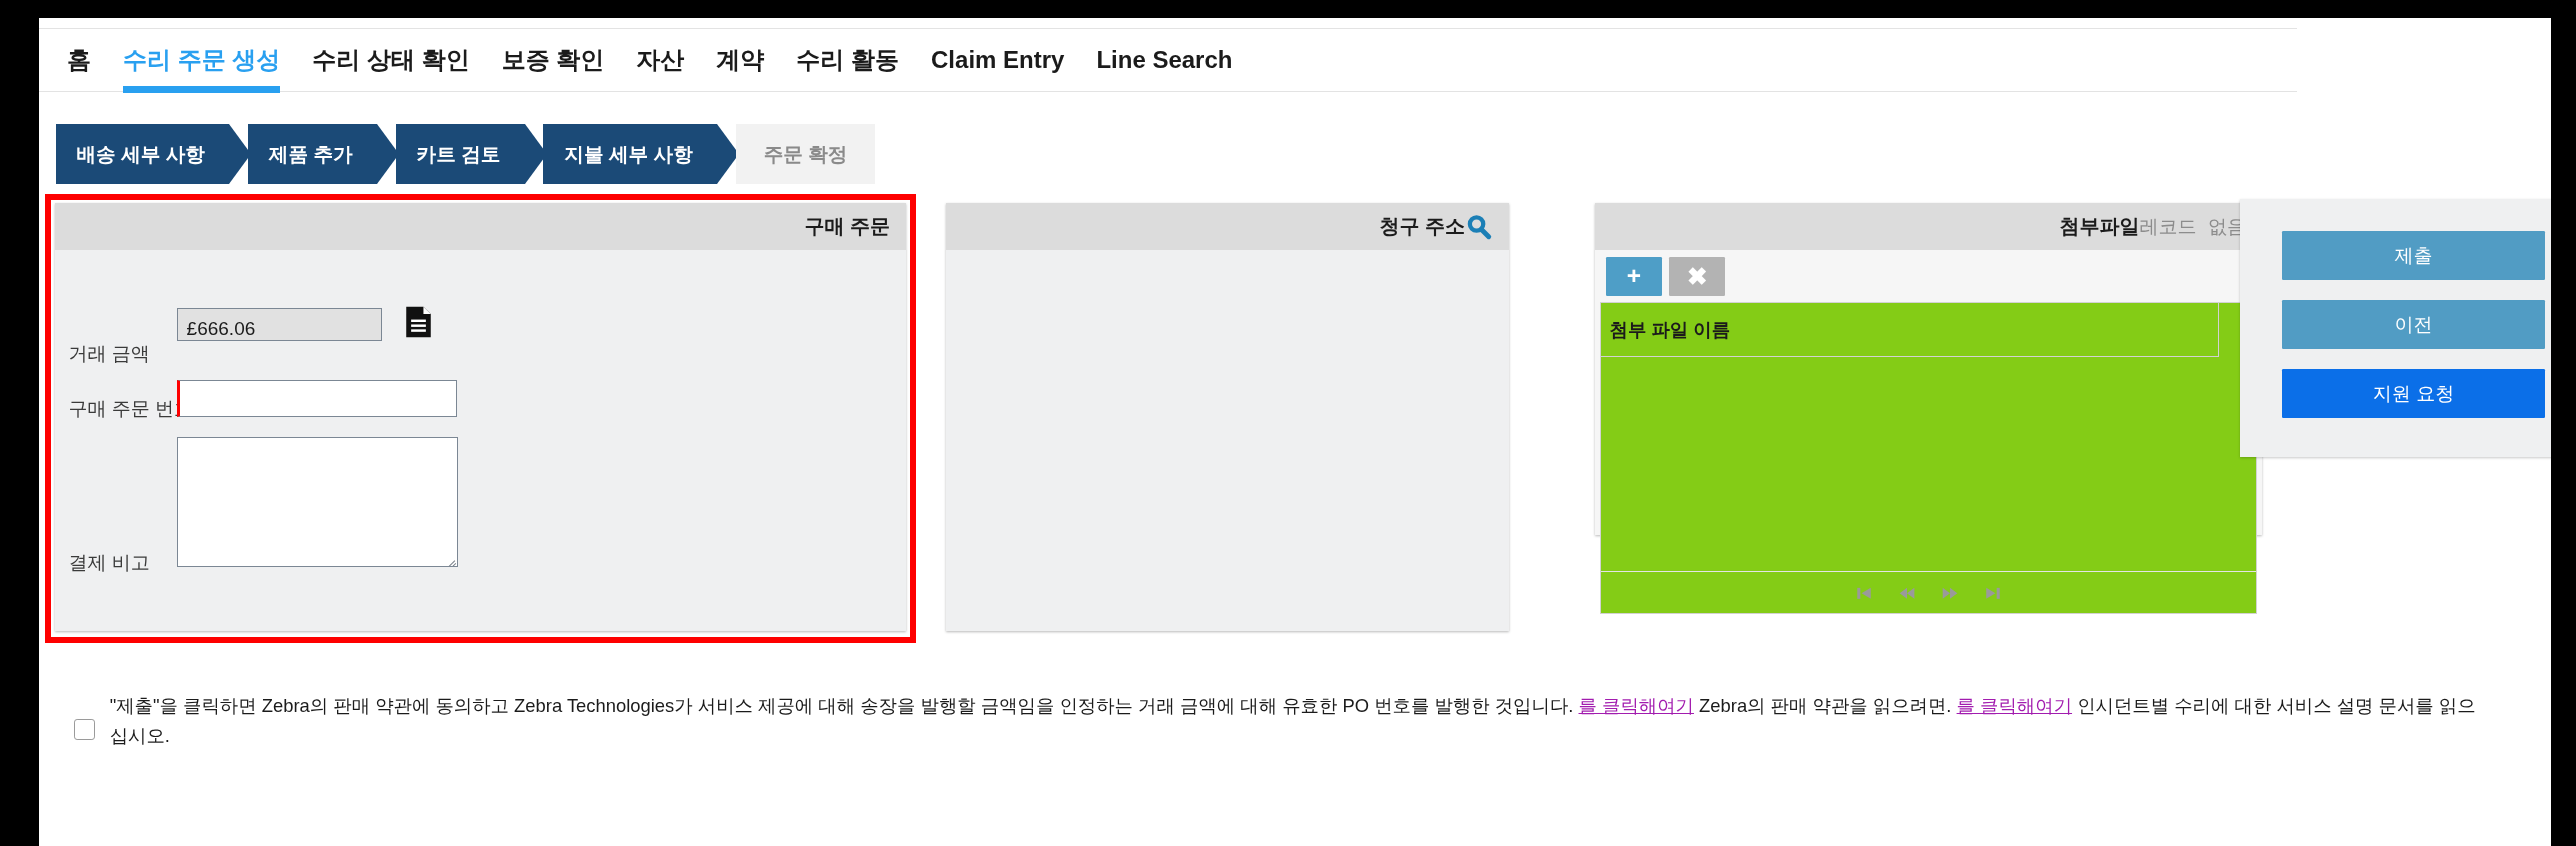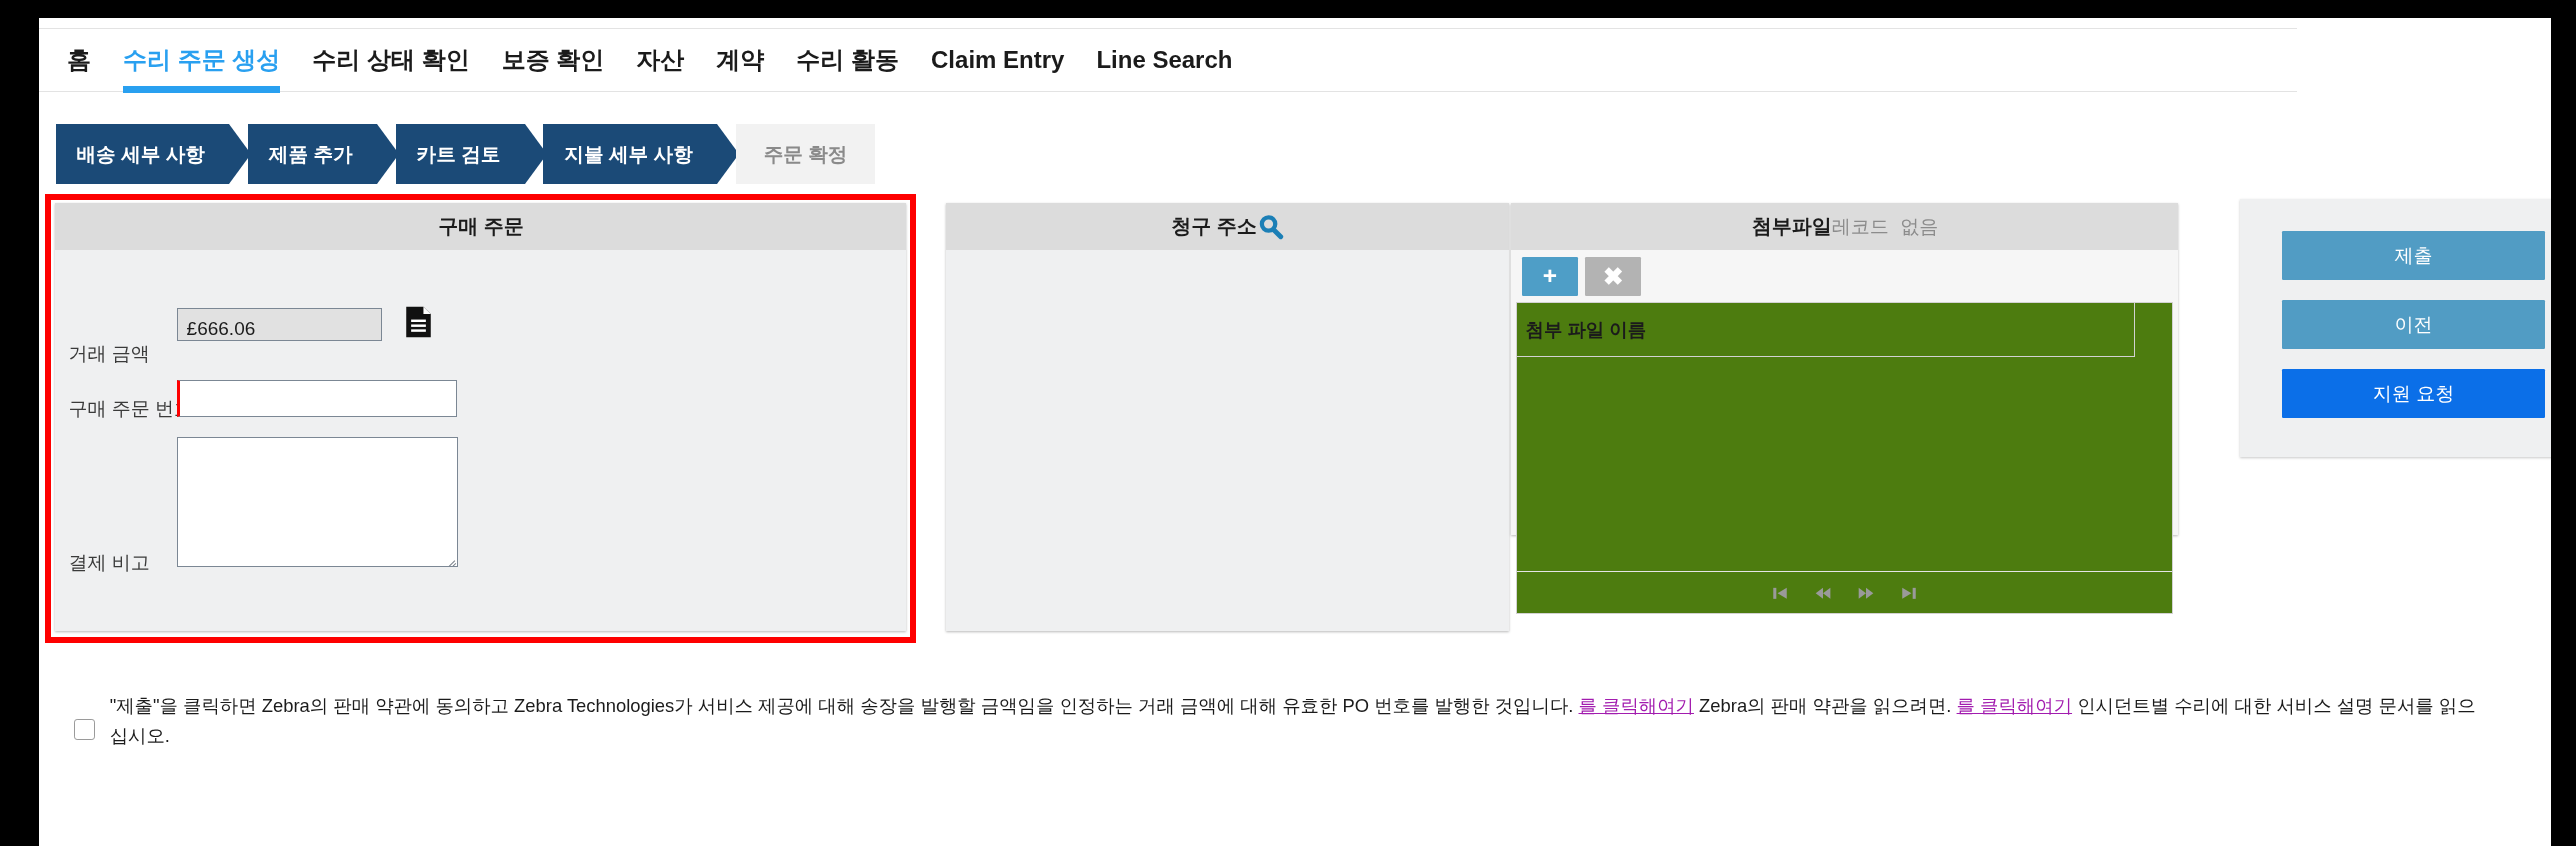--- a/index.html
+++ b/index.html
@@ -93,21 +93,21 @@
   .panel {
     position: absolute;
     background: #eff0f1;
     box-shadow: 0 0.6px 2.4px rgba(0,0,0,.28);
   }
   .panel-head {
     height: 47px;
     background: #dcdcdc;
     display: flex; align-items: center;
     padding: 0 16px 0 17px;
-    justify-content: center;
+    justify-content: flex-end;
   }
   .panel-title {
     font-size: 20px; font-weight: bold; color: #1b1b1b;
     white-space: nowrap;
   }
   .panel-head-meta {
     font-size: 19px; color: #8c8c8c; white-space: nowrap; font-family: Liberation Mono, monospace;
   }
 
   
@@ -181,21 +181,21 @@
     white-space: nowrap;
   }
   .sub-value {
     position: absolute;
     font-size: 19px; color: #1b1b1b; font-weight: bold;
     white-space: nowrap;
   }
 
   
   #panel-attach {
-    left: 1472px; top: 11px;
+    left: 1556px; top: 11px;
     width: 667px; height: 332px;
     background: #f6f6f6;
   }
   .attach-toolbar {
     height: 52px;
     background: #f6f6f6;
     display: flex; align-items: center;
     padding-left: 11px;
   }
   .tb-btn {
@@ -205,21 +205,21 @@
     font-size: 24.5px;
     font-weight: bold;
     cursor: pointer;
     margin-right: 7.3px;
     border-radius: 1.2px;
   }
   .tb-btn.add { background: #4e9ec7; }
   .tb-btn.del { background: #b3b3b3; }
   .grid {
     margin: 0 4.9px;
-    background: #4d7c0f;
+    background: #84cc16;
     border: 1.2px solid #d2d2d2;
     height: 312px;
     position: relative;
   }
   .grid-header {
     height: 54px;
     border-bottom: 1.2px solid #d2d2d2;
     border-right: 1.2px solid #d2d2d2;
     width: 618px;
     display: flex; align-items: center;

